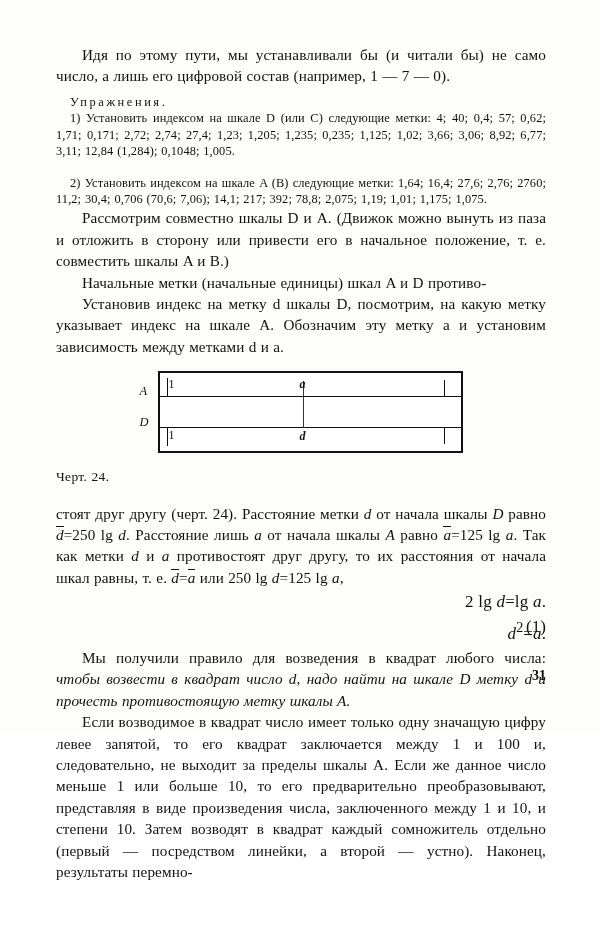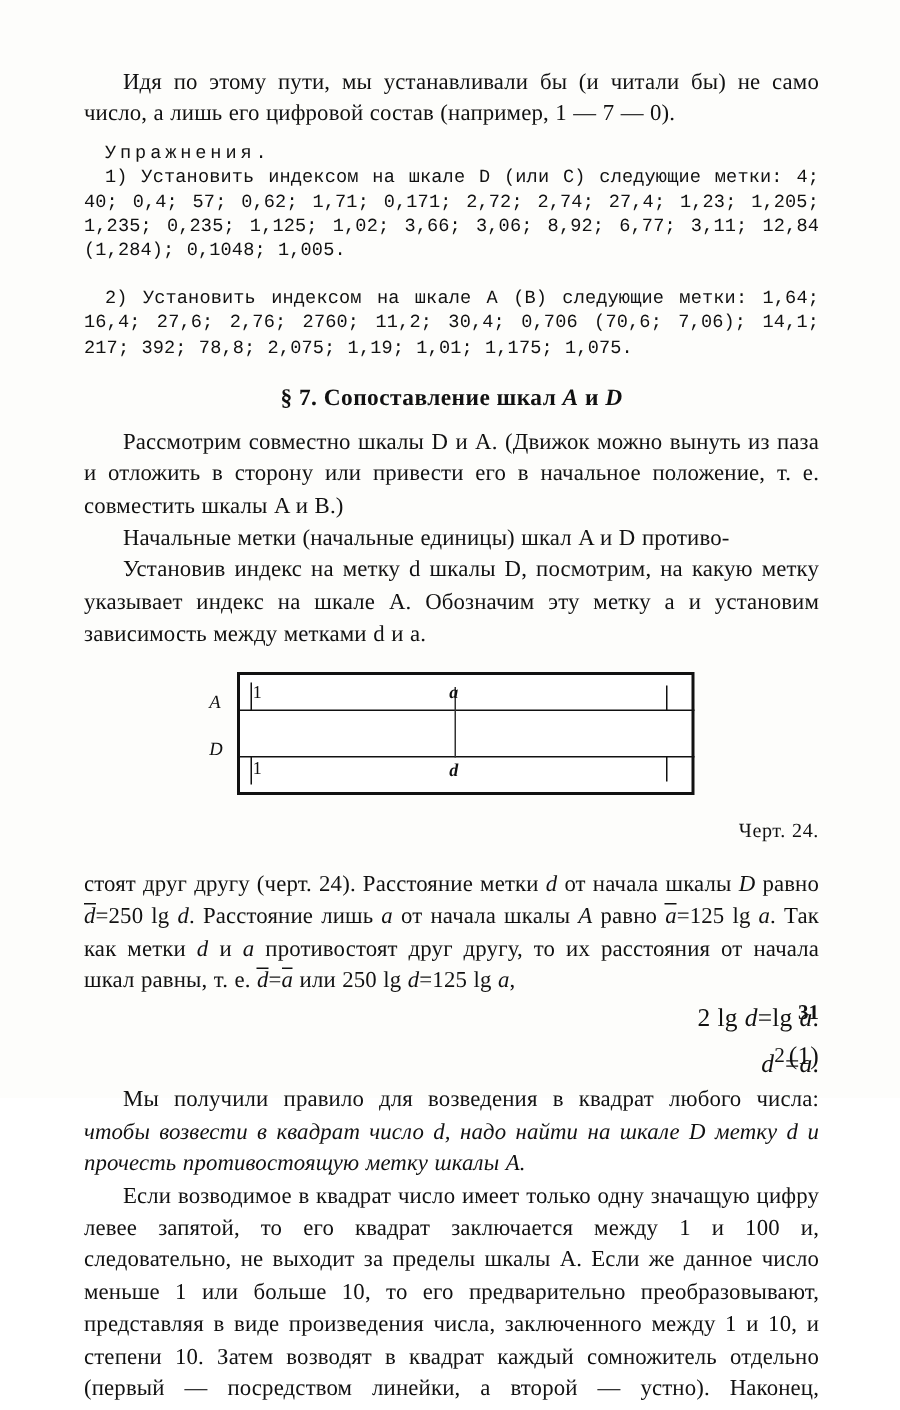--- a/index.html
+++ b/index.html
@@ -37,21 +37,20 @@
     letter-spacing: 0.1px;
     word-spacing: 0.4px;
   }
   p.noindent { text-indent: 0; }
 
   
   .exercises {
     margin-top: 7px;
     font-size: 12.4px;
     line-height: 16.2px;
-    font-family: Liberation Mono, monospace;
   }
   .ex-title {
     text-indent: 0;
     margin-left: 14px;
     font-size: 12.4px;
     line-height: 16.6px;
     letter-spacing: 2.6px;
     text-align: left;
   }
   .ex-item {
@@ -129,21 +128,21 @@
     font-style: italic;
     font-family: "Liberation Serif", serif;
   }
   .g-1top { left: 29px; top: 6px; font-style: normal; }
   .g-1bot { left: 29px; top: 57px; font-style: normal; }
   .g-a    { left: 160px; top: 6px; font-weight: bold; }
   .g-d    { left: 160px; top: 58px; font-weight: bold; }
 
   .fig-caption {
     margin-top: 12px;
-    text-align: right;
+    text-align: left;
     font-size: 13.4px;
     text-indent: 0;
     letter-spacing: 0.4px;
   }
 
   .after-fig { margin-top: 15px; }
 
   .display-formula {
     text-align: right;
     text-indent: 0;
@@ -182,27 +181,20 @@
   <div class="content">
 
     <p>Идя по этому пути, мы устанавливали бы (и читали бы) не само число, а лишь его цифровой состав (например, 1 — 7 — 0).</p>
 
     <div class="exercises">
       <p class="ex-title">Упражнения.</p>
       <p class="ex-item">1) Установить индексом на шкале D (или C) следующие метки: 4; 40; 0,4; 57; 0,62; 1,71; 0,171; 2,72; 2,74; 27,4; 1,23; 1,205; 1,235; 0,235; 1,125; 1,02; 3,66; 3,06; 8,92; 6,77; 3,11; 12,84 (1,284); 0,1048; 1,005.</p>
       <p class="ex-item second">2) Установить индексом на шкале A (B) следующие метки: 1,64; 16,4; 27,6; 2,76; 2760; 11,2; 30,4; 0,706 (70,6; 7,06); 14,1; 217; 392; 78,8; 2,075; 1,19; 1,01; 1,175; 1,075.</p>
     </div>
 
-    <h2 class="section-head">
-      <span>§ 7.</span>
-      <span>Сопоставление шкал</span>
-      <span class="it">A</span>
-      <span>и</span>
-      <span class="it">D</span>
-    </h2>
 
     <p>Рассмотрим совместно шкалы D и A. (Движок можно вынуть из паза и отложить в сторону или привести его в начальное положение, т. е. совместить шкалы A и B.)</p>
     <p>Начальные метки (начальные единицы) шкал A и D противо-</p>
     <p>Установив индекс на метку d шкалы D, посмотрим, на какую метку указывает индекс на шкале A. Обозначим эту метку a и установим зависимость между метками d и a.</p>
 
     <div class="figure-wrap">
       <div class="figure">
         <div class="fig-box"></div>
         <div class="fig-hline top"></div>
         <div class="fig-hline bottom"></div>

